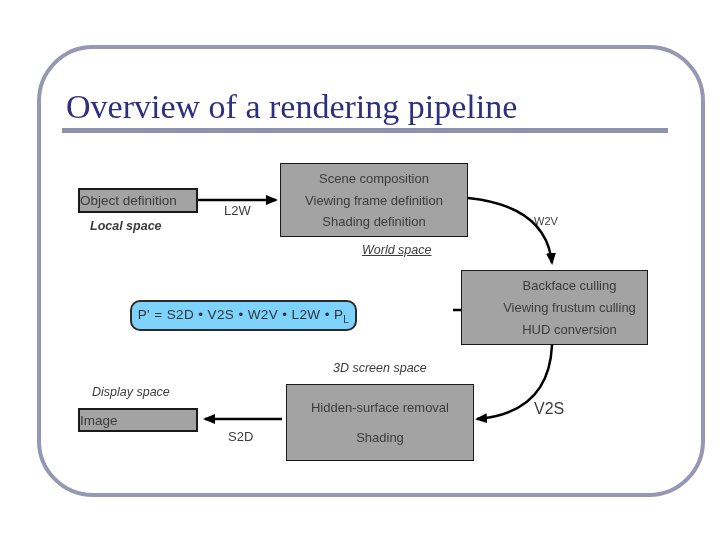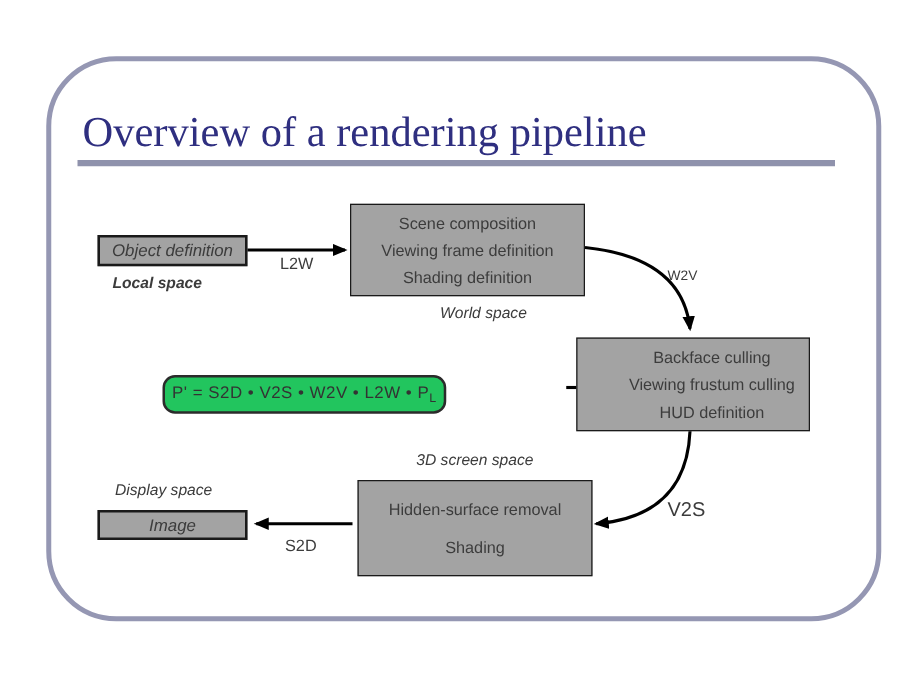--- a/index.html
+++ b/index.html
@@ -21,39 +21,39 @@
   .title-rule {
     position:absolute; left:62px; top:128px; width:606px; height:5px;
     background:#8F92AC;
   }
   
   .box {
     position:absolute; background:#a3a3a3; border:1px solid #1A1A1A;
     box-sizing:border-box; color:#3C3C3C; text-align:center;
   }
   .box-multi { display:flex; flex-direction:column; justify-content:space-evenly; font-size:13px; }
-  .box-small { border-width:2px; display:flex; align-items:center; justify-content:center; font-size:13.5px;font-style:italic; }
+  .box-small { border-width:2px; display:flex; align-items:center; justify-content:flex-start; font-size:13.5px; }
   .box-scene   { left:280px; top:163px; width:188px; height:74px; }
   .box-object  { left:78px;  top:188px; width:120px; height:25px; }
   .box-culling { left:461px; top:270px; width:187px; height:75px;padding-left:30px; }
   .box-raster  { left:286px; top:384px; width:188px; height:77px; }
   .box-image   { left:78px;  top:408px; width:120px; height:24px; }
   
   .formula {
     position:absolute; left:130px; top:300px; width:227px; height:31px;
-    background:#22c55e; border:2px solid #2B2B2B; border-radius:10px;
+    background:#7dd3fc; border:2px solid #2B2B2B; border-radius:10px;
     box-sizing:border-box; display:flex; align-items:center; justify-content:center;
     font-size:13.5px; color:#333333; letter-spacing:0.4px; white-space:nowrap;
   }
   .formula sub { font-size:10px; }
   
   .lbl { position:absolute; font-size:12.5px; color:#3C3C3C; white-space:nowrap; }
   .lbl-i { font-style:italic; }
   .lbl-local   { left:90px;  top:219px;font-weight:bold; }
-  .lbl-world   { left:352px; top:243px; }
+  .lbl-world   { left:362px; top:243px;text-decoration:underline; }
   .lbl-viewing { left:405px; top:292px; line-height:26px; }
   .lbl-screen  { left:333px; top:361px; }
   .lbl-display { left:92px;  top:385px; }
   .lbl-l2w { left:224px; top:203px; font-size:13px; }
   .lbl-w2v { left:534px; top:215px; font-size:11px; }
   .lbl-v2s { left:534px; top:400px; font-size:16px;text-align:center; }
   .lbl-s2d { left:228px; top:429px; font-size:13px; }
   .arrows { position:absolute; left:0; top:0; width:720px; height:540px; pointer-events:none; }
 </style>
 </head>
@@ -72,21 +72,21 @@
 
   <div class="box box-multi box-scene">
     <span>Scene composition</span>
     <span>Viewing frame definition</span>
     <span>Shading definition</span>
   </div>
 
   <div class="box box-multi box-culling">
     <span>Backface culling</span>
     <span>Viewing frustum culling</span>
-    <span>HUD definition</span>
+    <span>HUD conversion</span>
   </div>
 
   <div class="box box-multi box-raster">
     <span>Hidden-surface removal</span>
     <span>Shading</span>
   </div>
 
   <div class="box box-small box-image">
     <span>Image</span>
   </div>

